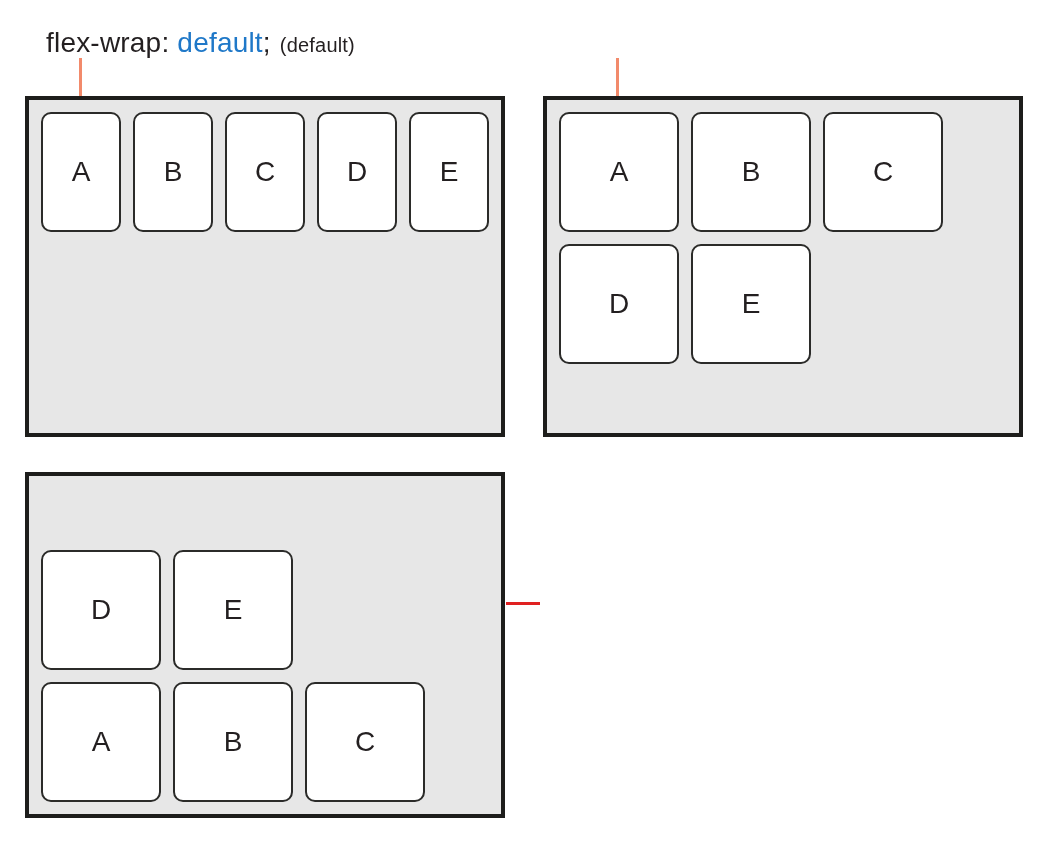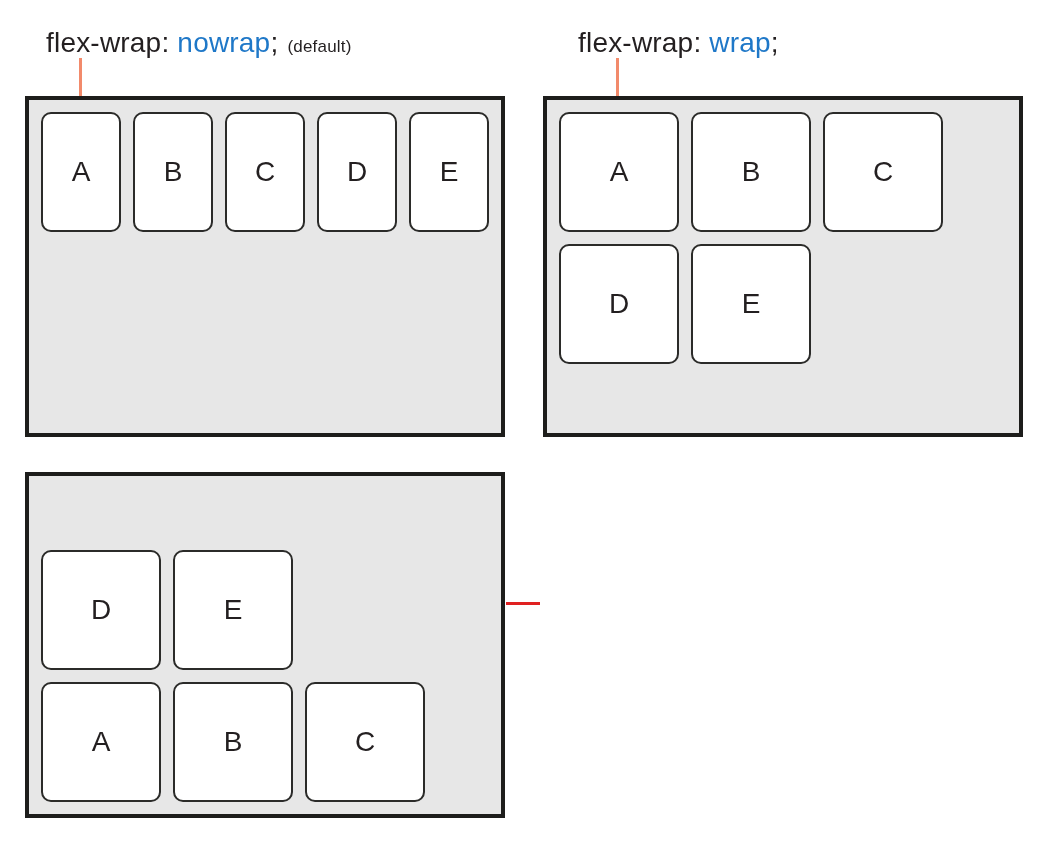--- a/index.html
+++ b/index.html
@@ -30,21 +30,21 @@
   .prop-label {
     position: absolute;
     font-size: 28px;
     line-height: 1.15;
     color: var(--text-dark);
     white-space: nowrap;
     letter-spacing: 0.2px;
   }
   .prop-label .value { color: var(--accent-blue); }
   .prop-label .note {
-    font-size: 17px;
+    font-size: 20px;
     margin-left: 9px;
     color: var(--text-dark);
   }
   #label-nowrap       { left: 46px;  top: 27px; }
   #label-wrap         { left: 578px; top: 27px; }
   #label-wrap-reverse { left: 550px; top: 587px; }
 
   
   .connector-v {
     position: absolute;
@@ -100,23 +100,22 @@
     justify-content: center;
     font-size: 28px;
     color: var(--text-dark);
   }
 </style>
 </head>
 <body>
 
 <div class="canvas">
 
-  <div class="prop-label" id="label-nowrap"><span>flex-wrap: </span><span class="value">nowrap</span><span>;</span><span class="note">(default)</span></div>
+  <div class="prop-label" id="label-nowrap"><span>flex-wrap: </span><span class="value">default</span><span>;</span><span class="note">(default)</span></div>
 
-  <div class="prop-label" id="label-wrap"><span>flex-wrap: </span><span class="value">wrap</span><span>;</span></div>
 
 
   <div class="connector-v" id="conn-nowrap"></div>
   <div class="connector-v" id="conn-wrap"></div>
   <div class="connector-h" id="conn-wrap-reverse"></div>
 
   <div class="demo" id="demo-nowrap">
     <div class="item">A</div>
     <div class="item">B</div>
     <div class="item">C</div>

